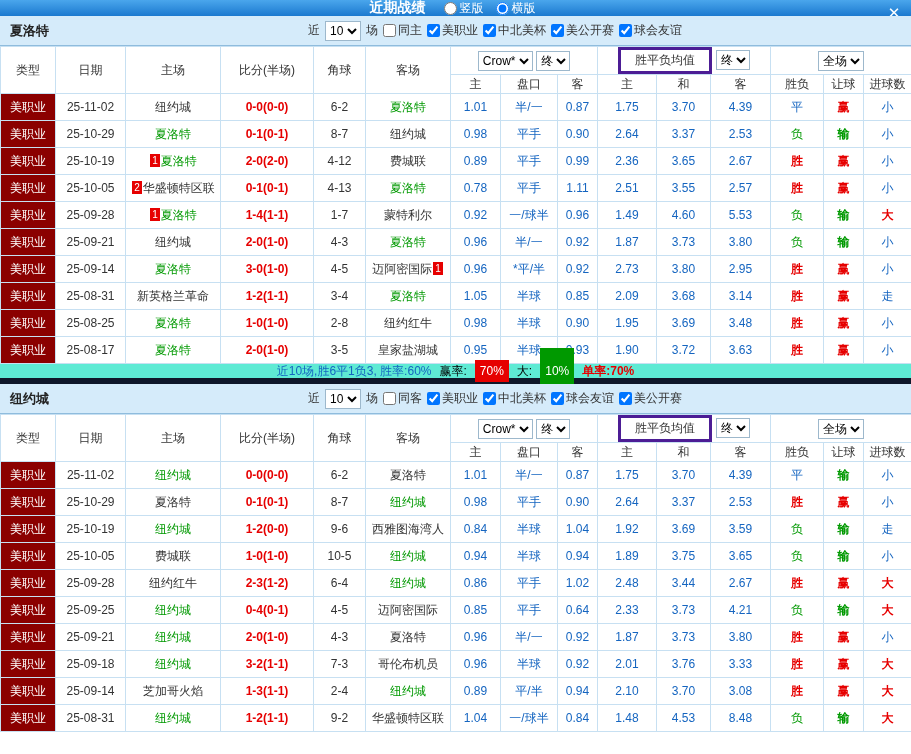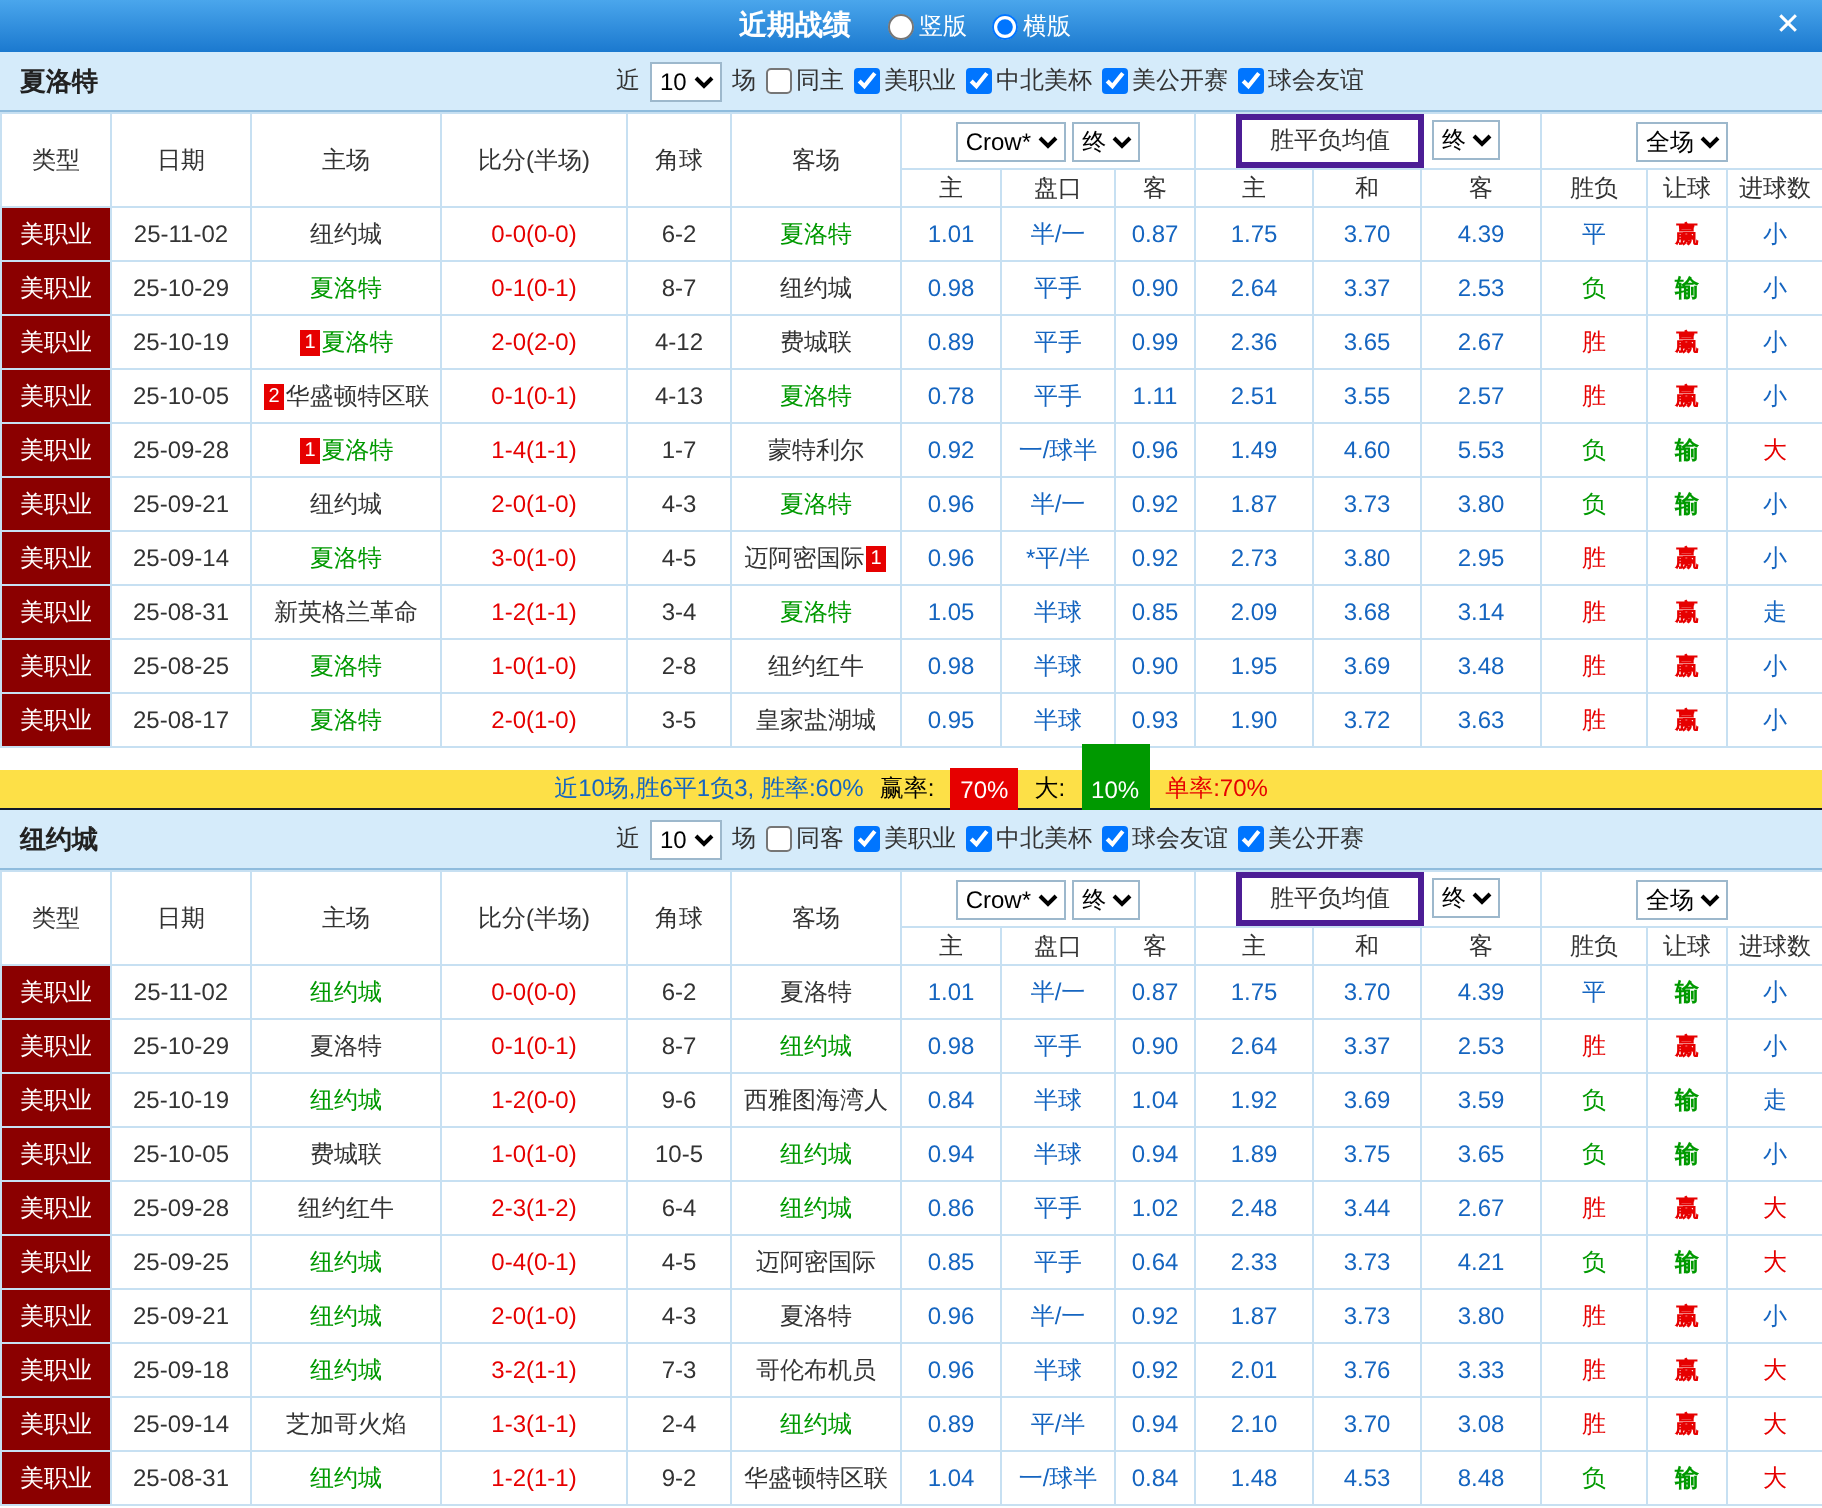--- a/index.html
+++ b/index.html
@@ -1,19 +1,19 @@
 <!DOCTYPE html>
 <html><head>
 <meta charset="utf-8">
 <style>
   * { margin:0; padding:0; box-sizing:border-box; }
   html,body { width:911px; height:754px; overflow:hidden; background:#fff;
     font-family:"Liberation Sans","DejaVu Sans",sans-serif; font-size:12px; }
   
-  .topbar { height:26px; background:linear-gradient(180deg,#4aa6ec,#1b79cf);
+  .topbar { height:16px; background:linear-gradient(180deg,#4aa6ec,#1b79cf);
     display:flex; align-items:center; justify-content:center; position:relative; color:#fff; }
   .topbar .bar-title { font-weight:bold; font-size:14px; margin-right:12px; }
   .topbar label { display:inline-flex; align-items:center; gap:3px; margin:0 6px; cursor:pointer; }
   .topbar input { margin:0; }
   .close-btn { position:absolute; right:7px; top:3px; width:20px; height:20px; line-height:20px;
     text-align:center; font-size:15px; font-weight:bold; color:#fff; cursor:pointer; }
   
   .section-header { height:30px; background:#d5ebfa; border-bottom:1px solid #8fbcdd;
     display:flex; align-items:center; position:relative; }
   .team-title { font-weight:bold; font-size:13px; color:#222; margin-left:10px; }
@@ -23,30 +23,30 @@
   select { font-size:12px; height:20px; border:1px solid #9db8cc; background:#fff; }
   
   table { width:911px; border-collapse:collapse; table-layout:fixed; }
   th,td { border:1px solid #c7e0f2; text-align:center; font-weight:normal; font-size:12px;
     color:#333; overflow:hidden; white-space:nowrap; }
   thead tr.h1 th { height:27px; background:#fff; }
   thead tr.h2 th { height:19px; background:#fff; }
   tbody td { height:27px; background:#fff; }
   td.c-type { background:#8b0000; color:#fff; }
   .t-blue { color:#1565c0; }
-  .t-red { color:#e60000; }
+  .t-red { color:#e60000;font-weight:bold; }
   .t-green { color:#009900; }
   .bold { font-weight:bold; }
   .rank { display:inline-block; background:#e60000; color:#fff; font-size:10px;
     line-height:13px; padding:0 2px; margin:0 1px; vertical-align:1px; }
   .euro-box { display:inline-block; border:3px solid #4c1d95; background:#fff;
     padding:2px 14px; margin-right:4px; }
   
   .summary { height:20px; display:flex; align-items:center; justify-content:center;
-    gap:8px; border-bottom:1px solid #0f172a; background:#fde047;margin-top:11px; }
+    gap:8px; border-bottom:6px solid #0f172a; background:#5eead4; }
   .badge-red { background:#e60000; color:#fff; padding:4px 5px; }
   .badge-green { background:#009900; color:#fff; padding:16px 5px; }
 </style>
 </head>
 <body>
 
 <div class="topbar">
   <span class="bar-title">近期战绩</span>
   <label>
     <input type="radio" name="layout" style="">

